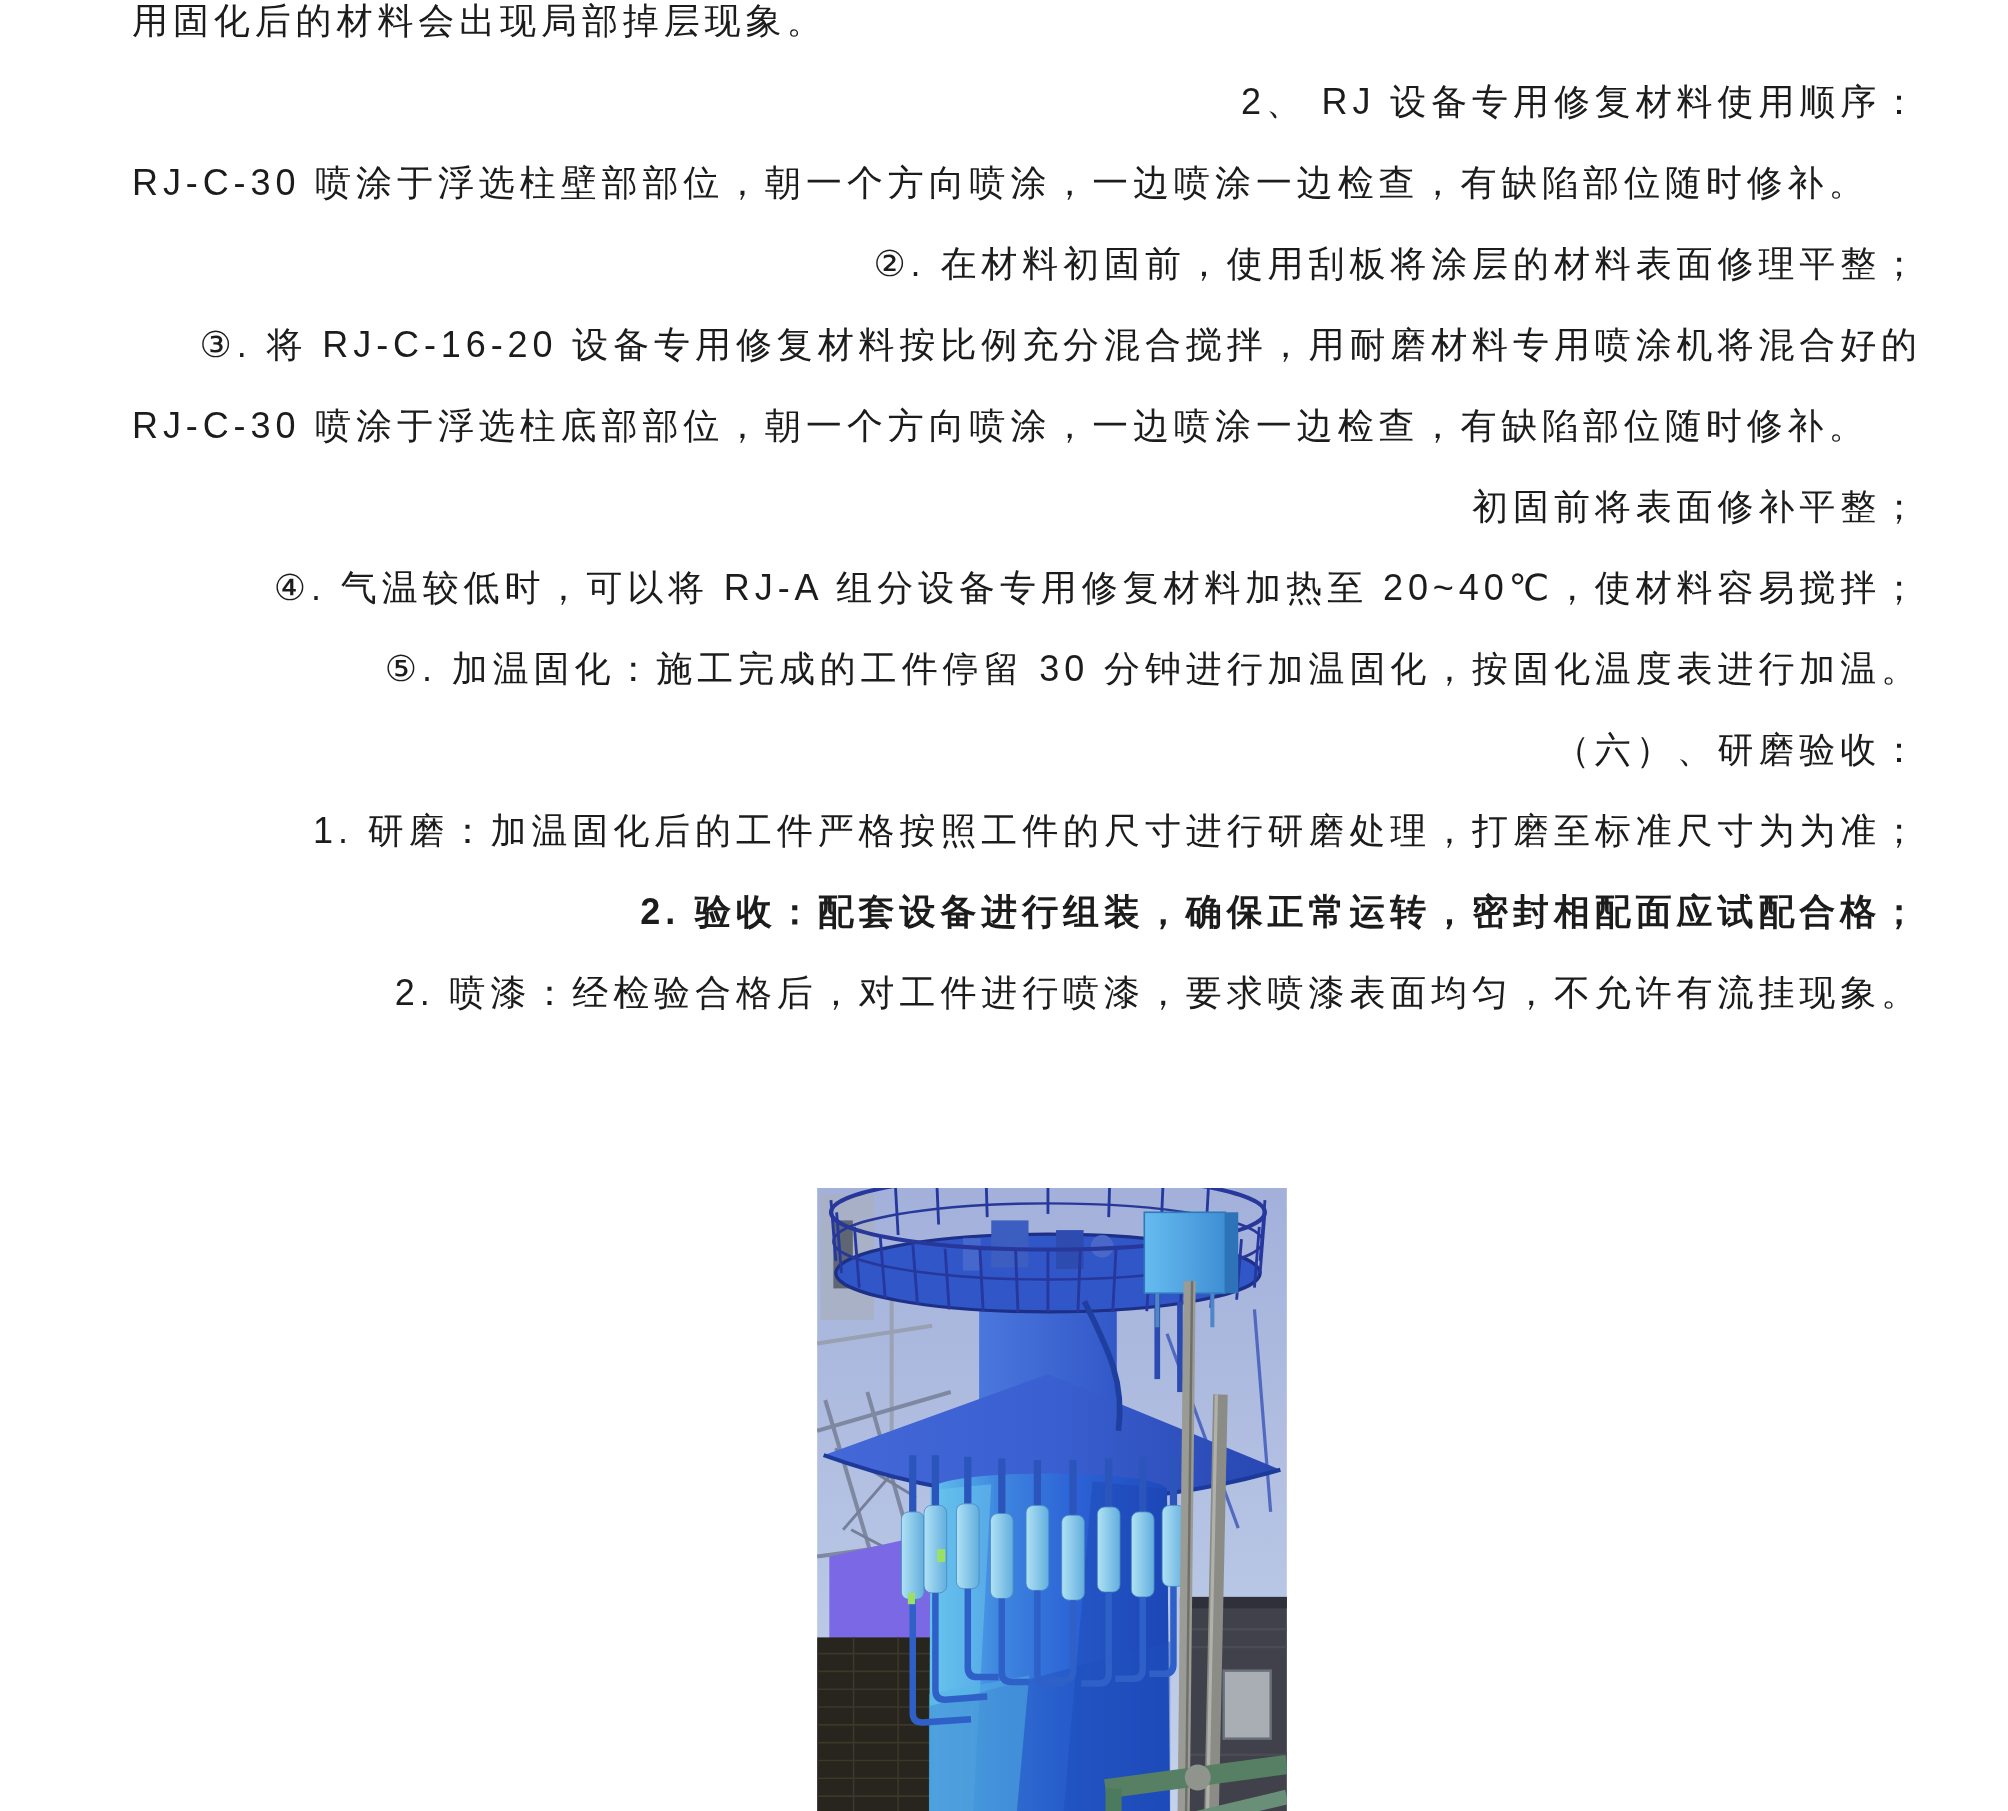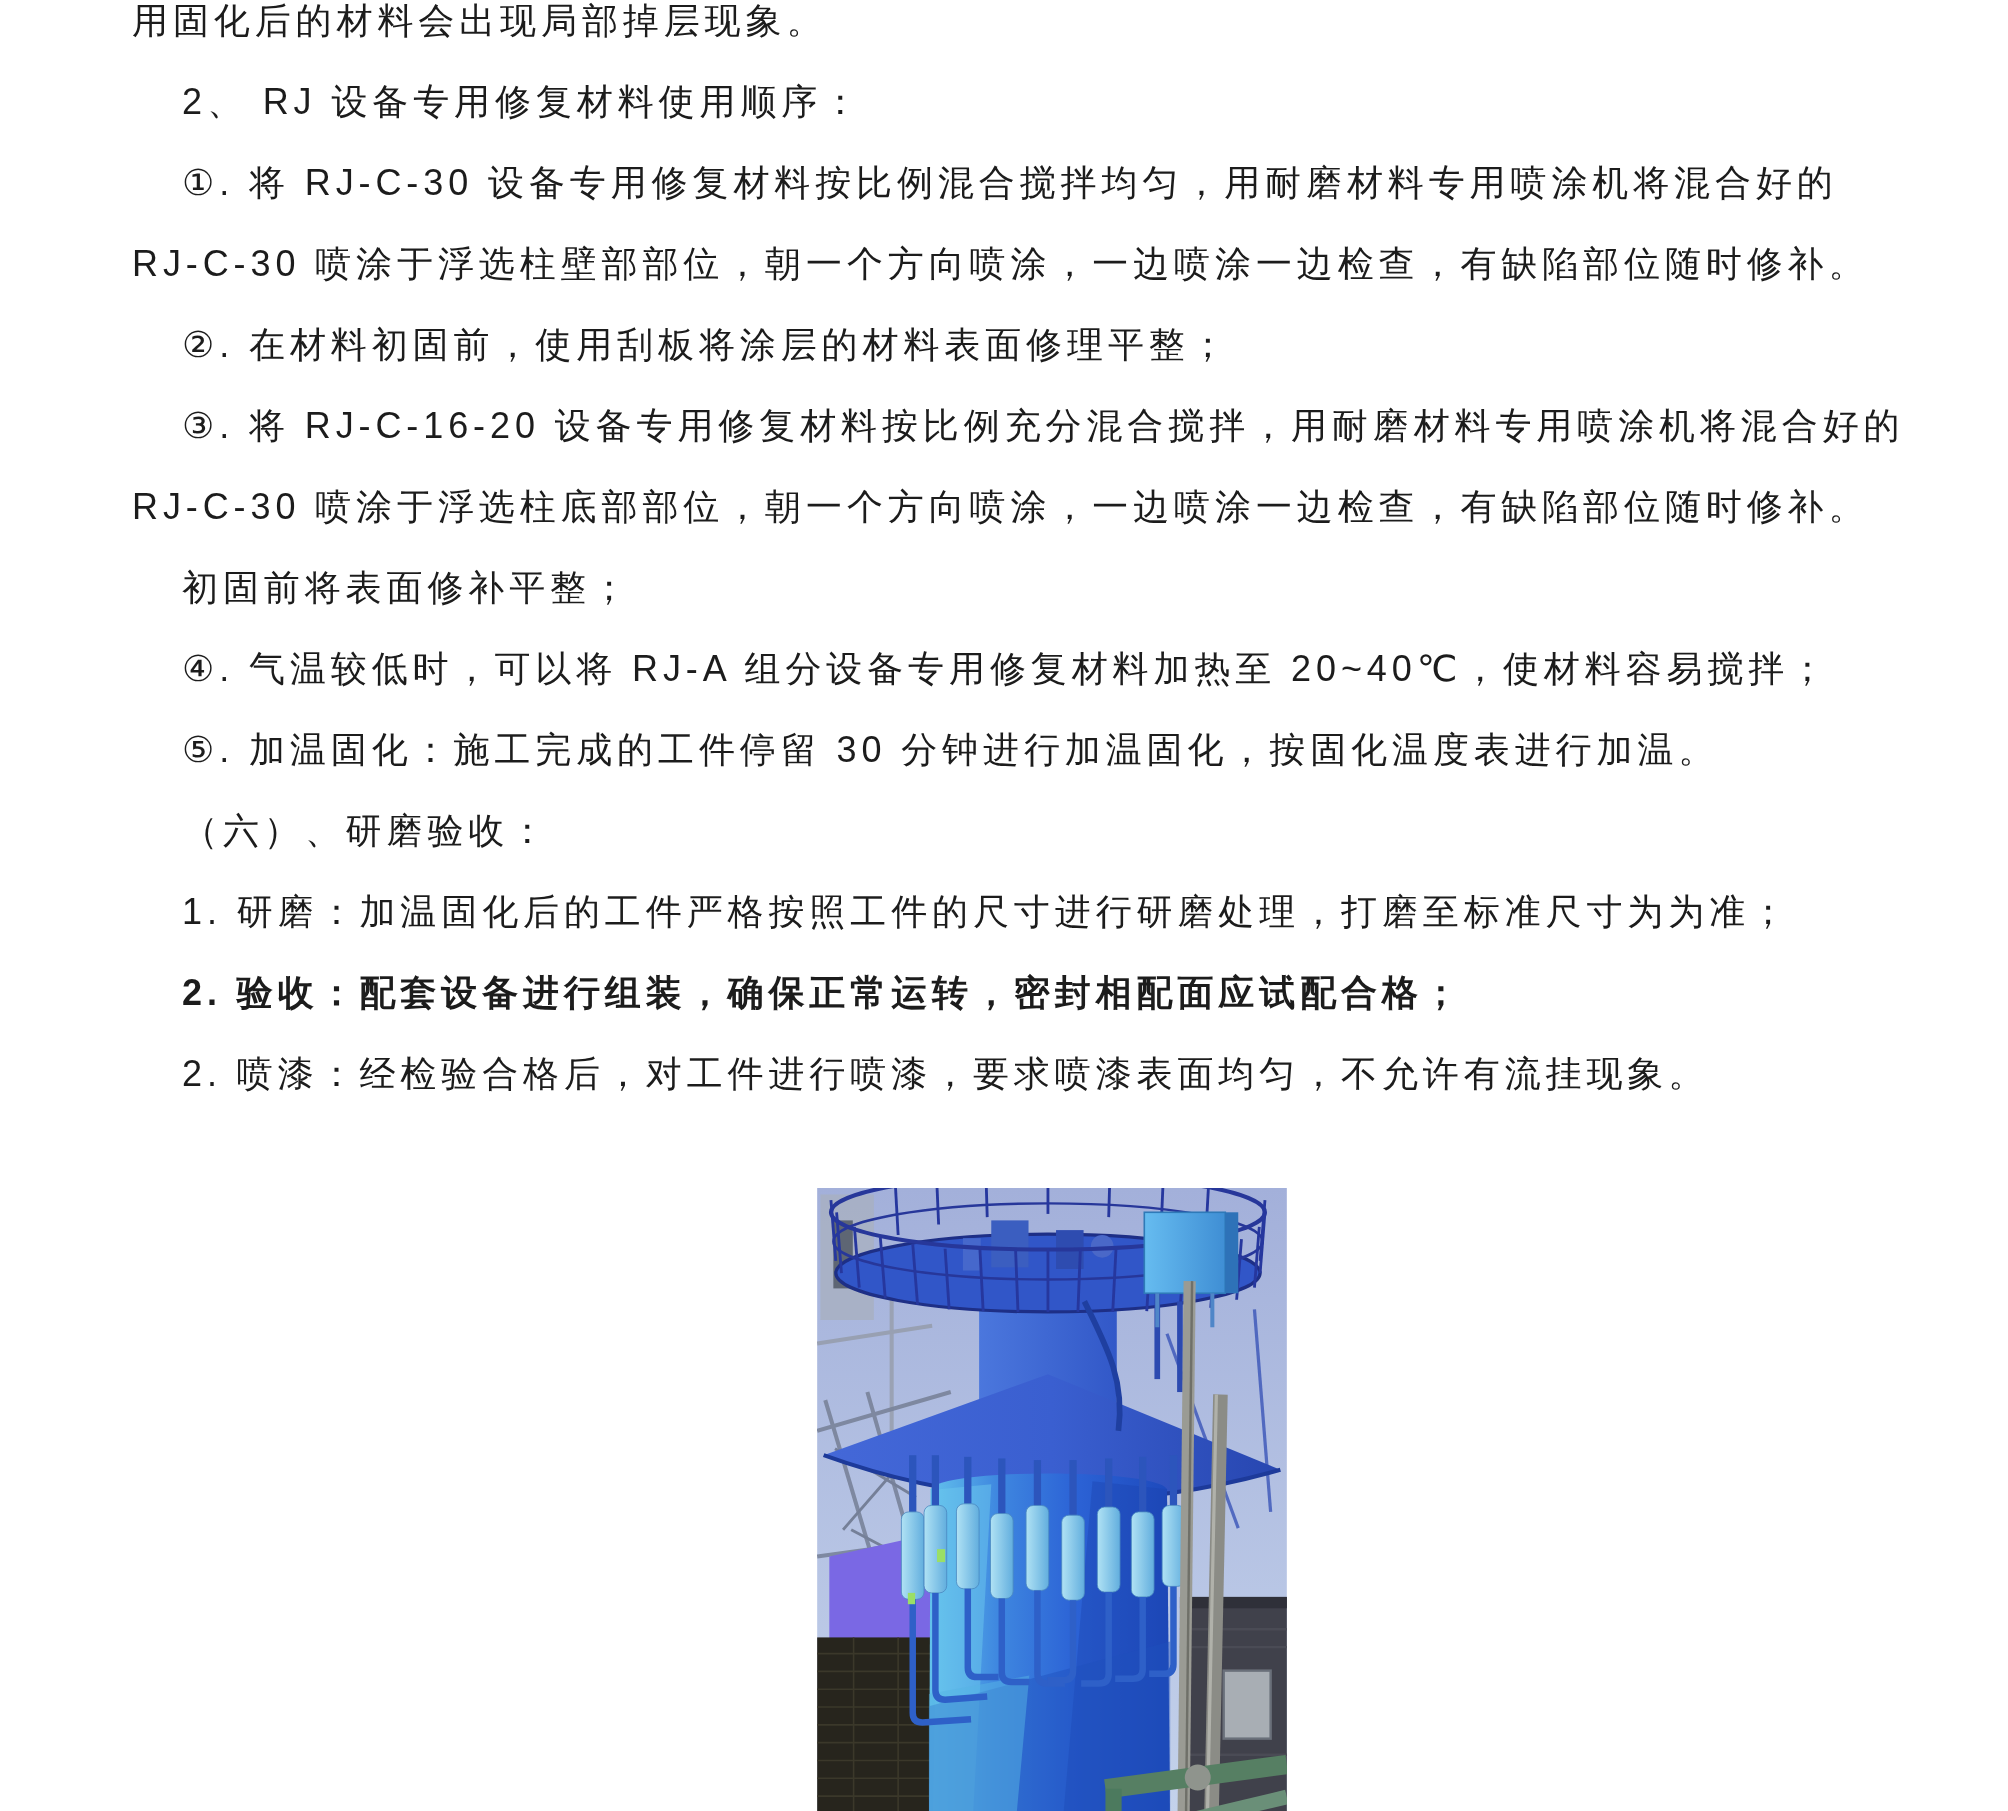--- a/index.html
+++ b/index.html
@@ -14,38 +14,37 @@
   .doc-text{
     position:absolute;
     left:132px;top:-20px;
     width:1790px;
     color:#1c1c1c;
     font-size:36px;
     line-height:81px;
     letter-spacing:4.9px;
   }
   .doc-text p{margin:0;white-space:nowrap;}
-  .doc-text p.indent{padding-left:50px;}
+  .doc-text p.indent{padding-left:50px;text-align:right;}
   .doc-text p.bold{font-weight:bold;}
   figure.photo{
     position:absolute;
     left:817px;top:1188px;
     width:470px;height:624px;
     margin:0;overflow:hidden;
   }
 </style>
 </head>
 <body>
 
 <div class="page">
 
   <div class="doc-text">
     <p>用固化后的材料会出现局部掉层现象。</p>
     <p class="indent">2、 RJ 设备专用修复材料使用顺序：</p>
-    <p class="indent">①. 将 RJ-C-30 设备专用修复材料按比例混合搅拌均匀，用耐磨材料专用喷涂机将混合好的</p>
     <p>RJ-C-30 喷涂于浮选柱壁部部位，朝一个方向喷涂，一边喷涂一边检查，有缺陷部位随时修补。</p>
     <p class="indent">②. 在材料初固前，使用刮板将涂层的材料表面修理平整；</p>
     <p class="indent">③. 将 RJ-C-16-20 设备专用修复材料按比例充分混合搅拌，用耐磨材料专用喷涂机将混合好的</p>
     <p>RJ-C-30 喷涂于浮选柱底部部位，朝一个方向喷涂，一边喷涂一边检查，有缺陷部位随时修补。</p>
     <p class="indent">初固前将表面修补平整；</p>
     <p class="indent">④. 气温较低时，可以将 RJ-A 组分设备专用修复材料加热至 20~40℃，使材料容易搅拌；</p>
     <p class="indent">⑤. 加温固化：施工完成的工件停留 30 分钟进行加温固化，按固化温度表进行加温。</p>
     <p class="indent">（六）、研磨验收：</p>
     <p class="indent">1. 研磨：加温固化后的工件严格按照工件的尺寸进行研磨处理，打磨至标准尺寸为为准；</p>
     <p class="indent bold">2. 验收：配套设备进行组装，确保正常运转，密封相配面应试配合格；</p>

